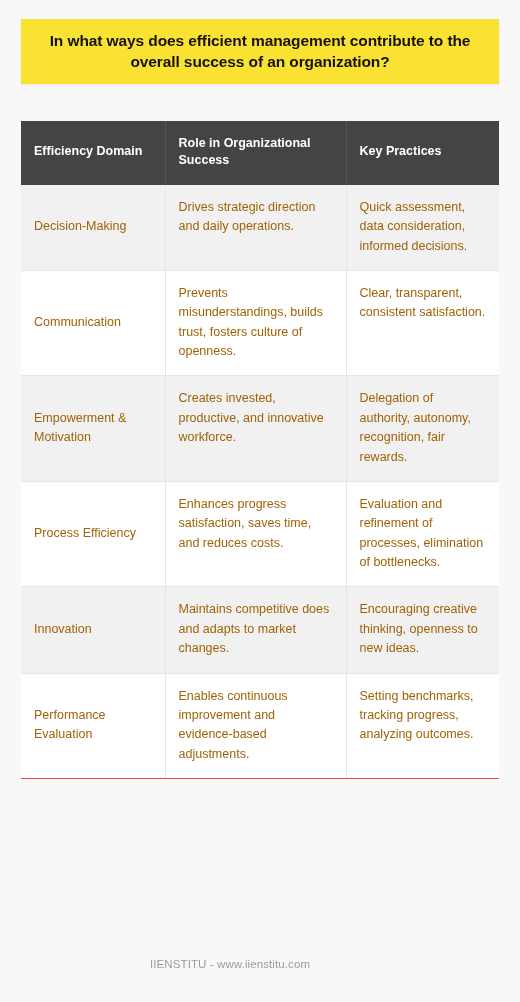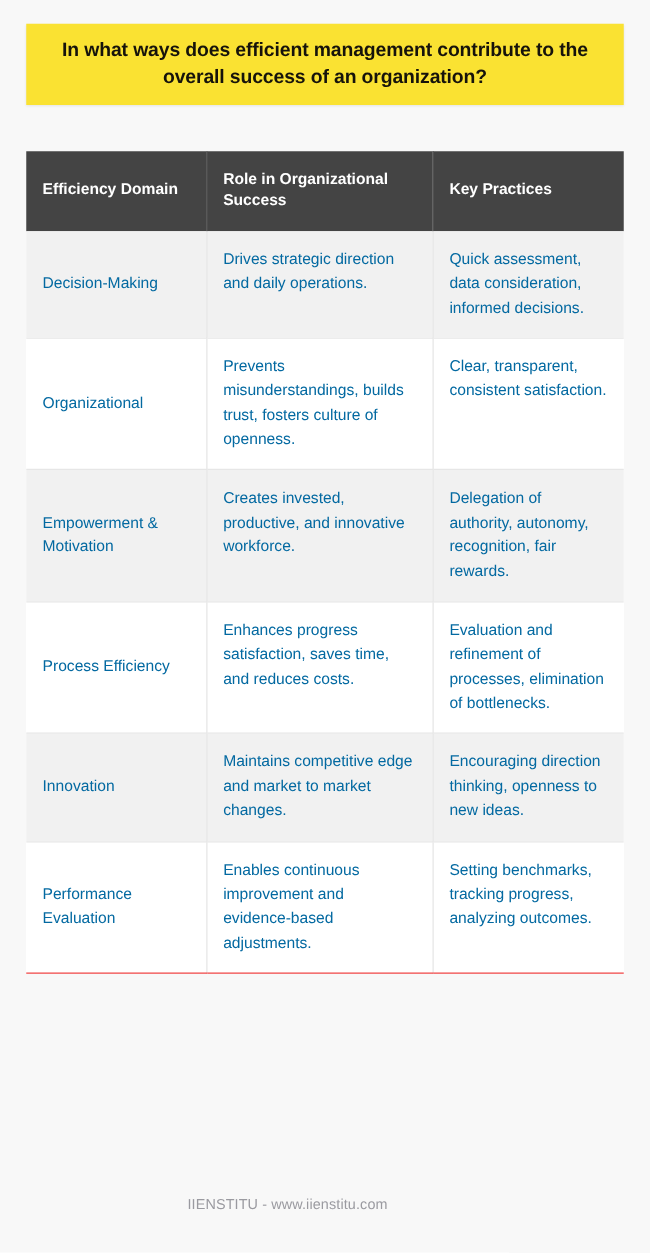--- a/index.html
+++ b/index.html
@@ -71,21 +71,21 @@
     vertical-align: middle;
     padding: 14px 13px 16px 13px;
     line-height: 1.35;
     border-right: 1px solid #565656;
     box-sizing: border-box;
   }
   thead th:last-child { border-right: none; }
 
   tbody td {
     font-size: 12.5px;
-    color: #0369a1;
+    color: #a16207;
     line-height: 1.55;
     padding: 13px 13px 14px 13px;
     border-right: 1px solid #e6e6e6;
     border-bottom: 1px solid #e6e6e6;
     vertical-align: top;
     box-sizing: border-box;
   }
   tbody td:last-child { border-right: none; }
   tbody td.domain-cell {
     vertical-align: middle;
@@ -128,38 +128,38 @@
           <th>Key Practices</th>
         </tr>
       </thead>
       <tbody>
         <tr class="odd">
           <td class="domain-cell">Decision-Making</td>
           <td>Drives strategic direction and daily operations.</td>
           <td>Quick assessment, data consideration, informed decisions.</td>
         </tr>
         <tr class="even">
-          <td class="domain-cell">Organizational</td>
+          <td class="domain-cell">Communication</td>
           <td>Prevents misunderstandings, builds trust, fosters culture of openness.</td>
           <td>Clear, transparent, consistent satisfaction.</td>
         </tr>
         <tr class="odd">
           <td class="domain-cell">Empowerment &amp; Motivation</td>
           <td>Creates invested, productive, and innovative workforce.</td>
           <td>Delegation of authority, autonomy, recognition, fair rewards.</td>
         </tr>
         <tr class="even">
           <td class="domain-cell">Process Efficiency</td>
           <td>Enhances progress satisfaction, saves time, and reduces costs.</td>
           <td>Evaluation and refinement of processes, elimination of bottlenecks.</td>
         </tr>
         <tr class="odd">
           <td class="domain-cell">Innovation</td>
-          <td>Maintains competitive edge and market to market changes.</td>
-          <td>Encouraging direction thinking, openness to new ideas.</td>
+          <td>Maintains competitive does and adapts to market changes.</td>
+          <td>Encouraging creative thinking, openness to new ideas.</td>
         </tr>
         <tr class="even">
           <td class="domain-cell">Performance Evaluation</td>
           <td>Enables continuous improvement and evidence-based adjustments.</td>
           <td>Setting benchmarks, tracking progress, analyzing outcomes.</td>
         </tr>
       </tbody>
     </table>
   </div>
 

